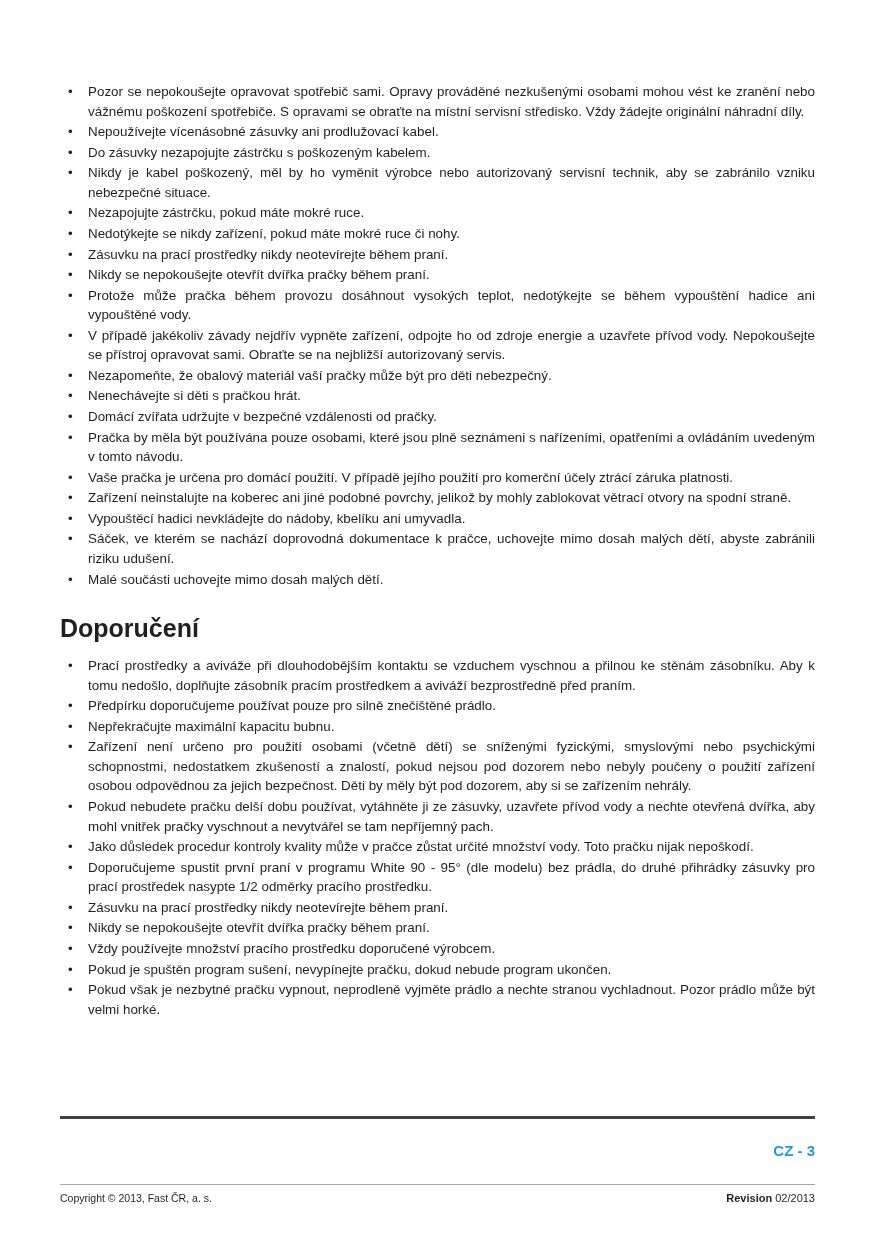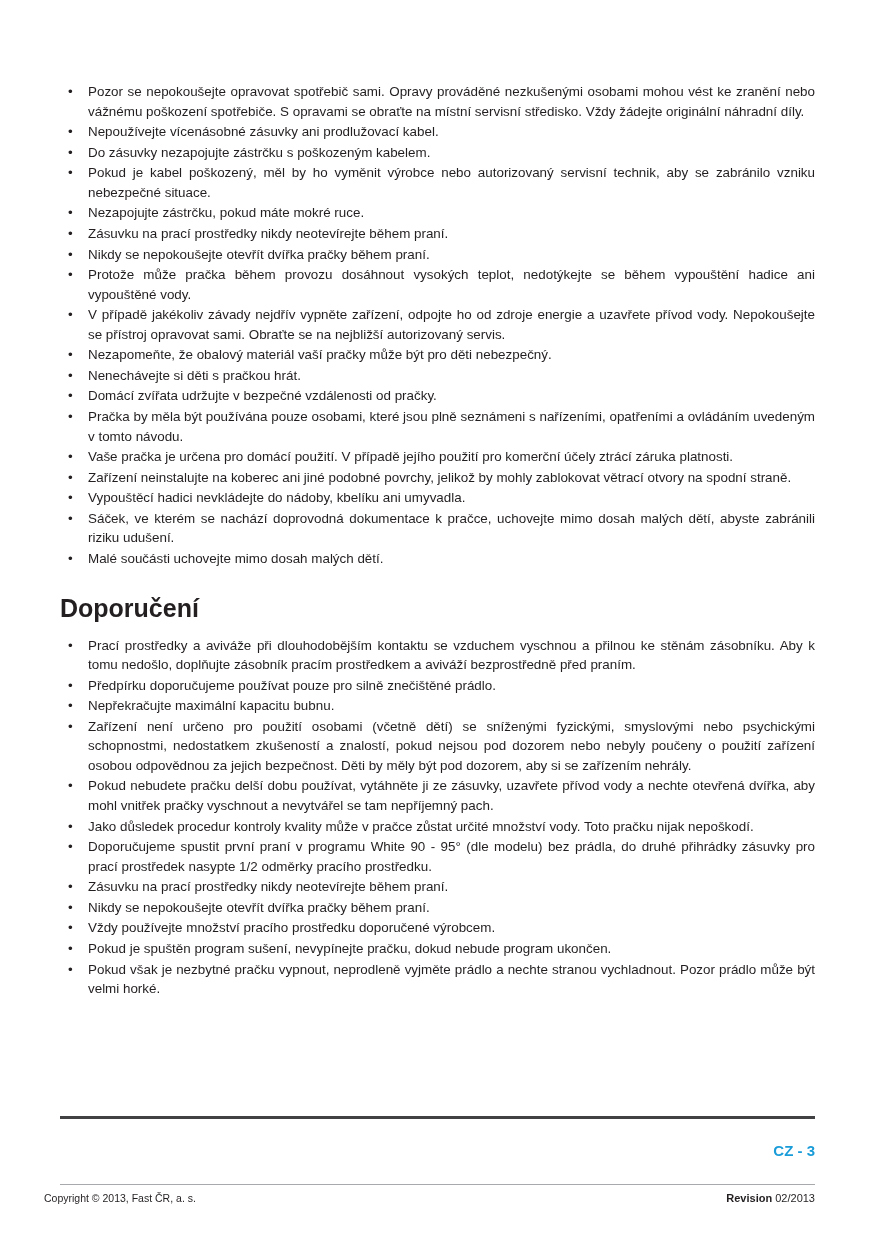--- a/index.html
+++ b/index.html
@@ -61,21 +61,21 @@
   }
   .footer-line {
     position: absolute;
     left: 60px;
     right: 60px;
     top: 1184px;
     border-top: 1px solid #a7a9ac;
   }
   .footer-row {
     position: absolute;
-    left: 44px;
+    left: 60px;
     right: 60px;
     top: 1192px;
     display: flex;
     justify-content: space-between;
     align-items: center;
     font-size: 11px;
     color: #231f20;
   }
   .footer-row .copyright { font-size: 10.5px; }
   .footer-row .revision b { font-weight: bold; }
@@ -83,22 +83,23 @@
 </head>
 <body>
 
 <div class="page">
 
   <div class="content">
     <ul class="bullets">
         <li>Pozor se nepokoušejte opravovat spotřebič sami. Opravy prováděné nezkušenými osobami mohou vést ke zranění nebo vážnému poškození spotřebiče. S opravami se obraťte na místní servisní středisko. Vždy žádejte originální náhradní díly.</li>
         <li>Nepoužívejte vícenásobné zásuvky ani prodlužovací kabel.</li>
         <li>Do zásuvky nezapojujte zástrčku s poškozeným kabelem.</li>
-        <li>Pokud je kabel poškozený, měl by ho vyměnit výrobce nebo autorizovaný servisní technik, aby se zabránilo vzniku nebezpečné situace.</li>
+        <li>Nikdy je kabel poškozený, měl by ho vyměnit výrobce nebo autorizovaný servisní technik, aby se zabránilo vzniku nebezpečné situace.</li>
         <li>Nezapojujte zástrčku, pokud máte mokré ruce.</li>
+        <li>Nedotýkejte se nikdy zařízení, pokud máte mokré ruce či nohy.</li>
         <li>Zásuvku na prací prostředky nikdy neotevírejte během praní.</li>
         <li>Nikdy se nepokoušejte otevřít dvířka pračky během praní.</li>
         <li>Protože může pračka během provozu dosáhnout vysokých teplot, nedotýkejte se během vypouštění hadice ani vypouštěné vody.</li>
         <li>V případě jakékoliv závady nejdřív vypněte zařízení, odpojte ho od zdroje energie a uzavřete přívod vody. Nepokoušejte se přístroj opravovat sami. Obraťte se na nejbližší autorizovaný servis.</li>
         <li>Nezapomeňte, že obalový materiál vaší pračky může být pro děti nebezpečný.</li>
         <li>Nenechávejte si děti s pračkou hrát.</li>
         <li>Domácí zvířata udržujte v bezpečné vzdálenosti od pračky.</li>
         <li>Pračka by měla být používána pouze osobami, které jsou plně seznámeni s nařízeními, opatřeními a ovládáním uvedeným v tomto návodu.</li>
         <li>Vaše pračka je určena pro domácí použití. V případě jejího použití pro komerční účely ztrácí záruka platnosti.</li>
         <li>Zařízení neinstalujte na koberec ani jiné podobné povrchy, jelikož by mohly zablokovat větrací otvory na spodní straně.</li>

